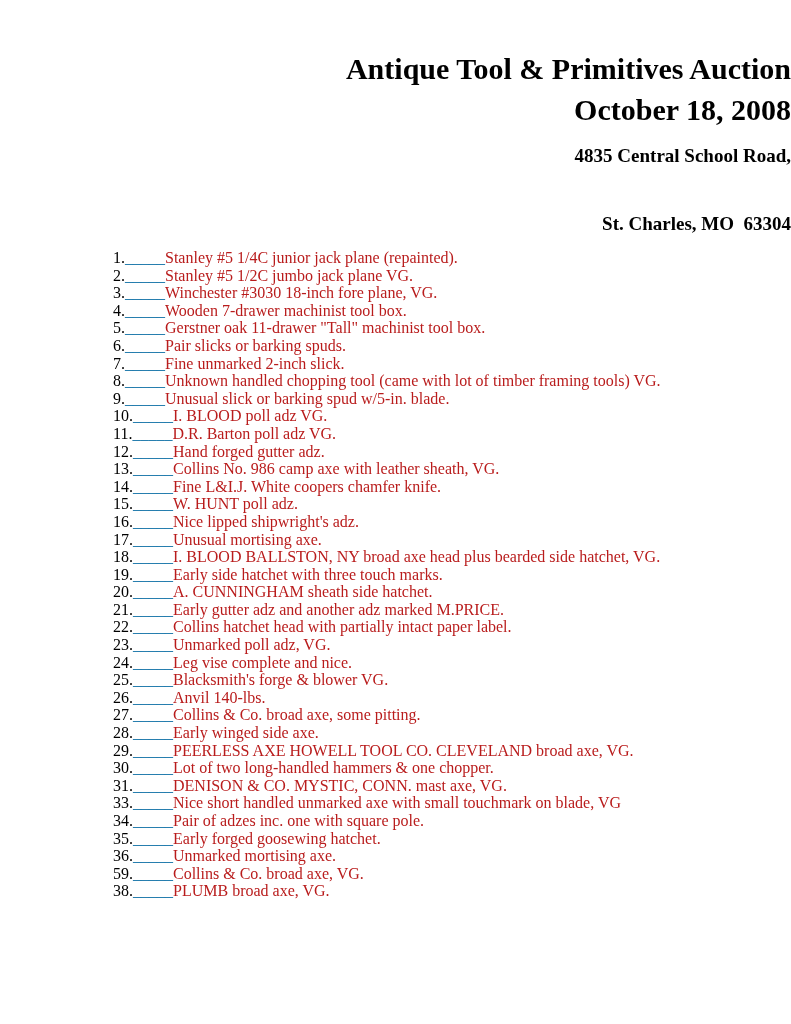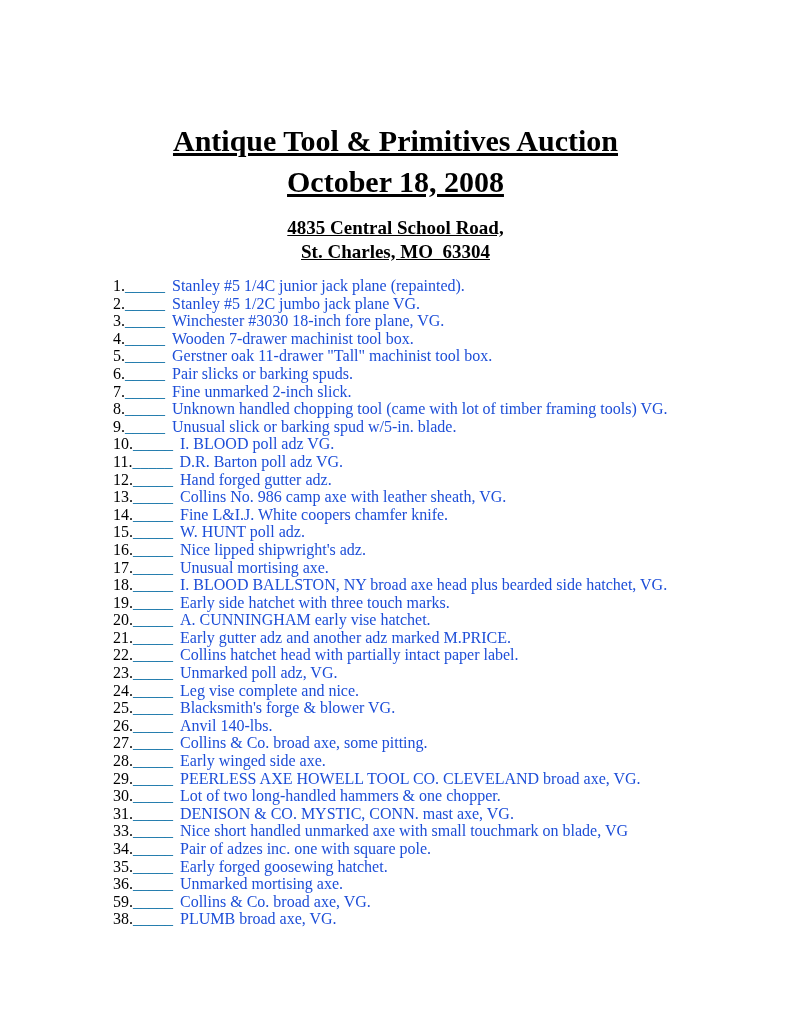--- a/index.html
+++ b/index.html
@@ -14,58 +14,57 @@
     font-family: "Liberation Serif", "DejaVu Serif", serif;
     color: #000000;
   }
   .page {
     position: relative;
     width: 791px;
     height: 1024px;
     background: #ffffff;
   }
   .header {
-    padding-top: 120px;
-    text-align: center;
+    padding-top: 48px;
+    text-align: right;
     font-weight: bold;
-    text-decoration: underline;
   }
   .title {
     font-size: 30px;
     line-height: 41px;
     font-weight: bold;
     white-space: pre;
   }
   .address {
     font-size: 19px;
     line-height: 24px;
     font-weight: bold;
     white-space: pre;
+    margin-top: 44px;
   }
   .address.first {
     margin-top: 14px;
   }
   .lots {
     margin: 13px 40px 0 113px;
     font-size: 16px;
   }
   .lot-row {
     line-height: 17.6px;
     height: 17.6px;
     white-space: nowrap;
   }
   .lot-num {
     color: #000000;
   }
   .lot-blank {
     color: #0369a1;
   }
   .lot-desc {
-    margin-left: 7px;
-    color: #1d4ed8;
+    color: #b91c1c;
   }
 </style>
 </head>
 <body>
 
 <div class="page">
   <div class="header">
     <div class="title">Antique Tool &amp; Primitives Auction</div>
     <div class="title">October 18, 2008</div>
     <div class="address first">4835 Central School Road,</div>
@@ -84,21 +83,21 @@
       <div class="lot-row"><span class="lot-num">10.</span><span class="lot-blank">_____</span><span class="lot-desc">I. BLOOD poll adz VG.</span></div>
       <div class="lot-row"><span class="lot-num">11.</span><span class="lot-blank">_____</span><span class="lot-desc">D.R. Barton poll adz VG.</span></div>
       <div class="lot-row"><span class="lot-num">12.</span><span class="lot-blank">_____</span><span class="lot-desc">Hand forged gutter adz.</span></div>
       <div class="lot-row"><span class="lot-num">13.</span><span class="lot-blank">_____</span><span class="lot-desc">Collins No. 986 camp axe with leather sheath, VG.</span></div>
       <div class="lot-row"><span class="lot-num">14.</span><span class="lot-blank">_____</span><span class="lot-desc">Fine L&amp;I.J. White coopers chamfer knife.</span></div>
       <div class="lot-row"><span class="lot-num">15.</span><span class="lot-blank">_____</span><span class="lot-desc">W. HUNT poll adz.</span></div>
       <div class="lot-row"><span class="lot-num">16.</span><span class="lot-blank">_____</span><span class="lot-desc">Nice lipped shipwright's adz.</span></div>
       <div class="lot-row"><span class="lot-num">17.</span><span class="lot-blank">_____</span><span class="lot-desc">Unusual mortising axe.</span></div>
       <div class="lot-row"><span class="lot-num">18.</span><span class="lot-blank">_____</span><span class="lot-desc">I. BLOOD BALLSTON, NY broad axe head plus bearded side hatchet, VG.</span></div>
       <div class="lot-row"><span class="lot-num">19.</span><span class="lot-blank">_____</span><span class="lot-desc">Early side hatchet with three touch marks.</span></div>
-      <div class="lot-row"><span class="lot-num">20.</span><span class="lot-blank">_____</span><span class="lot-desc">A. CUNNINGHAM early vise hatchet.</span></div>
+      <div class="lot-row"><span class="lot-num">20.</span><span class="lot-blank">_____</span><span class="lot-desc">A. CUNNINGHAM sheath side hatchet.</span></div>
       <div class="lot-row"><span class="lot-num">21.</span><span class="lot-blank">_____</span><span class="lot-desc">Early gutter adz and another adz marked M.PRICE.</span></div>
       <div class="lot-row"><span class="lot-num">22.</span><span class="lot-blank">_____</span><span class="lot-desc">Collins hatchet head with partially intact paper label.</span></div>
       <div class="lot-row"><span class="lot-num">23.</span><span class="lot-blank">_____</span><span class="lot-desc">Unmarked poll adz, VG.</span></div>
       <div class="lot-row"><span class="lot-num">24.</span><span class="lot-blank">_____</span><span class="lot-desc">Leg vise complete and nice.</span></div>
       <div class="lot-row"><span class="lot-num">25.</span><span class="lot-blank">_____</span><span class="lot-desc">Blacksmith's forge &amp; blower VG.</span></div>
       <div class="lot-row"><span class="lot-num">26.</span><span class="lot-blank">_____</span><span class="lot-desc">Anvil 140-lbs.</span></div>
       <div class="lot-row"><span class="lot-num">27.</span><span class="lot-blank">_____</span><span class="lot-desc">Collins &amp; Co. broad axe, some pitting.</span></div>
       <div class="lot-row"><span class="lot-num">28.</span><span class="lot-blank">_____</span><span class="lot-desc">Early winged side axe.</span></div>
       <div class="lot-row"><span class="lot-num">29.</span><span class="lot-blank">_____</span><span class="lot-desc">PEERLESS AXE HOWELL TOOL CO. CLEVELAND broad axe, VG.</span></div>
       <div class="lot-row"><span class="lot-num">30.</span><span class="lot-blank">_____</span><span class="lot-desc">Lot of two long-handled hammers &amp; one chopper.</span></div>

